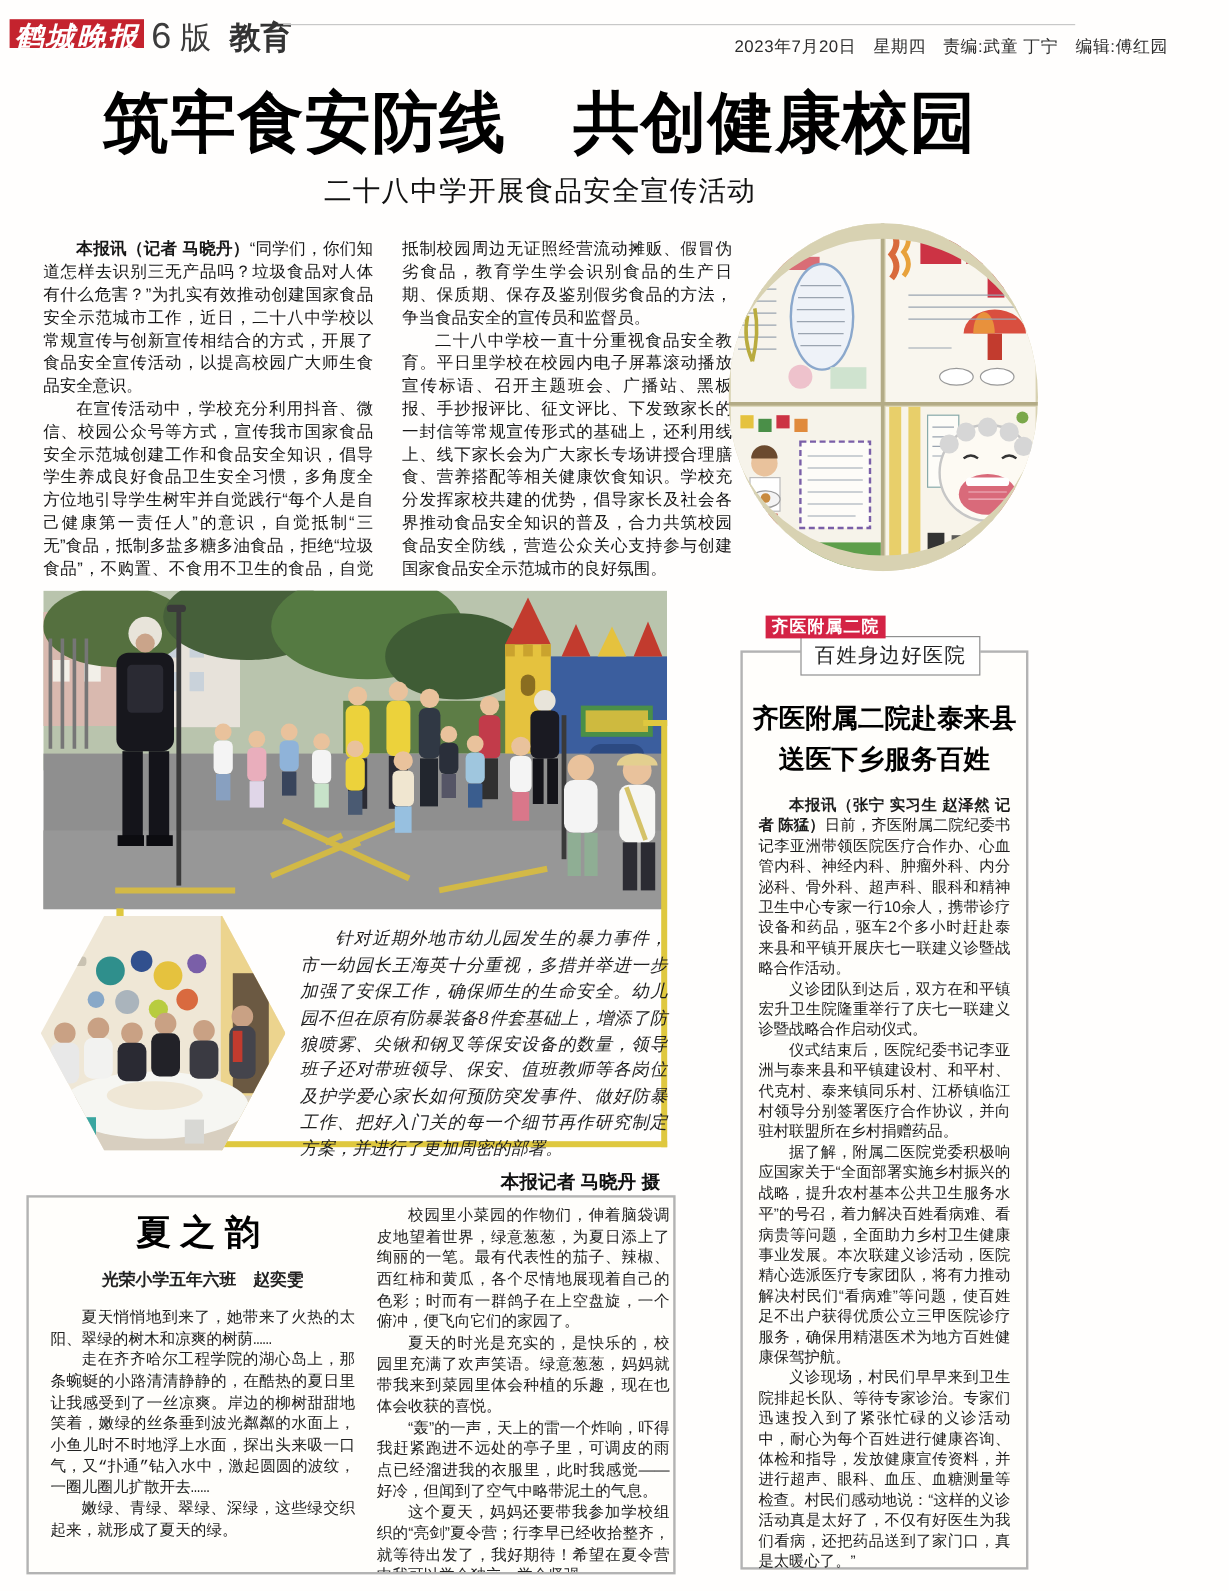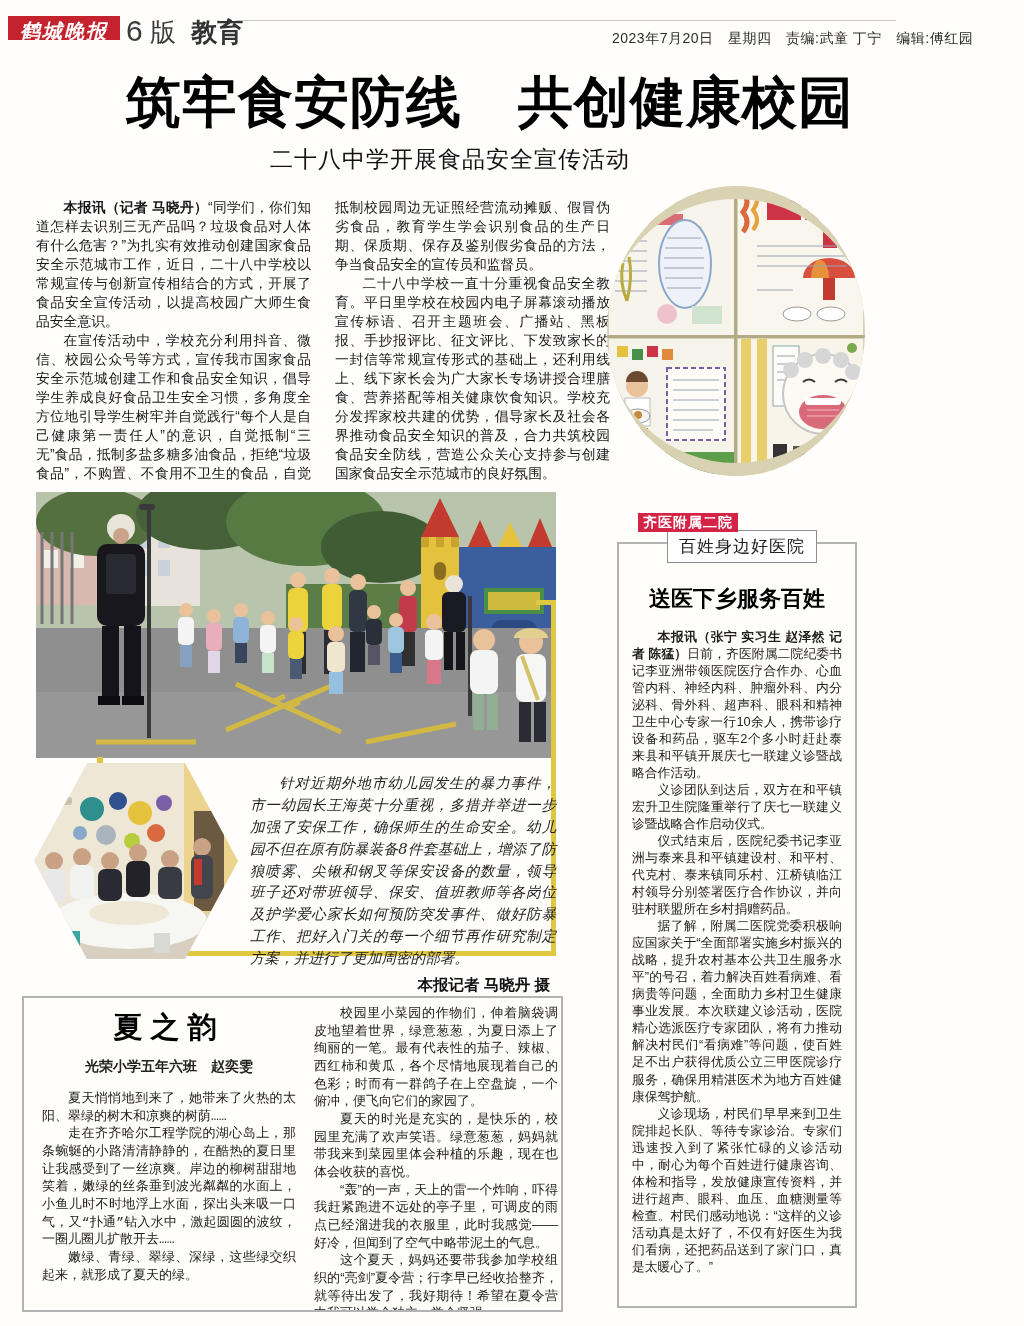--- a/index.html
+++ b/index.html
@@ -2,30 +2,30 @@
 <html><head>
 <meta charset="utf-8">
 <style>
   html,body{margin:0;padding:0;background:#ffffff;}
   .page{position:relative;width:1024px;height:1326px;background:#fffefd;overflow:hidden;
         font-family:"Liberation Sans",sans-serif;color:#1a1a1a;}
 
   
   .logo{position:absolute;left:8px;top:16px;width:112px;height:24px;background:#c4232e;
         color:#fff;font-family:"DejaVu Serif",serif;font-style:italic;font-weight:bold;
-        font-size:20px;line-height:30px;text-align:center;letter-spacing:2px;}
+        font-size:24px;line-height:30px;text-align:center;letter-spacing:2px;}
   .pageinfo{position:absolute;left:126px;top:14px;font-size:26px;color:#3c3c3c;white-space:nowrap;}
   .pageinfo .num{font-size:30px;}
   .pageinfo .sec{font-weight:bold;margin-left:8px;color:#333;}
   .head-rule{position:absolute;left:236px;top:20px;width:660px;height:1px;background:#c8c8c8;}
   .dateline{position:absolute;left:612px;top:30px;font-size:14px;color:#2c2c2c;letter-spacing:.5px;white-space:nowrap;}
 
   
   .headline{position:absolute;left:0;top:66px;width:900px;text-align:center;
-            font-size:55px;font-weight:900;letter-spacing:1px;color:#000;padding-left:40px;}
+            font-size:55px;font-weight:900;letter-spacing:1px;color:#000;}
   .subhead{position:absolute;left:0;top:144px;width:900px;text-align:center;
            font-size:23px;color:#111;letter-spacing:1px;}
   .lead-body{position:absolute;left:36px;top:198px;width:574px;height:290px;
              column-count:2;column-gap:24px;font-size:13.8px;line-height:1.38;
              text-align:justify;color:#171717;overflow:hidden;}
   .lead-body p{margin:0;text-indent:2em;}
   .lead-body strong{font-weight:bold;}
 
   
   .collage{position:absolute;left:607px;top:186px;width:258px;height:290px;border-radius:50%;
@@ -400,20 +400,21 @@
       <p>夏天的时光是充实的，是快乐的，校园里充满了欢声笑语。绿意葱葱，妈妈就带我来到菜园里体会种植的乐趣，现在也体会收获的喜悦。</p>
       <p>“轰”的一声，天上的雷一个炸响，吓得我赶紧跑进不远处的亭子里，可调皮的雨点已经溜进我的衣服里，此时我感觉——好冷，但闻到了空气中略带泥土的气息。</p>
       <p>这个夏天，妈妈还要带我参加学校组织的“亮剑”夏令营；行李早已经收拾整齐，就等待出发了，我好期待！希望在夏令营中我可以学会独立，学会坚强。</p>
     </div>
   </div>
 
   <div class="badge">齐医附属二院</div>
   <div class="slogan-box">百姓身边好医院</div>
   <div class="sidebar-box">
     <div class="sb-headline">
+      <div>齐医附属二院赴泰来县</div>
       <div>送医下乡服务百姓</div>
     </div>
     <div class="sb-body">
       <p><strong>本报讯（张宁 实习生 赵泽然 记者 陈猛）</strong><span>日前，齐医附属二院纪委书记李亚洲带领医院医疗合作办、心血管内科、神经内科、肿瘤外科、内分泌科、骨外科、超声科、眼科和精神卫生中心专家一行10余人，携带诊疗设备和药品，驱车2个多小时赶赴泰来县和平镇开展庆七一联建义诊暨战略合作活动。</span></p>
       <p>义诊团队到达后，双方在和平镇宏升卫生院隆重举行了庆七一联建义诊暨战略合作启动仪式。</p>
       <p>仪式结束后，医院纪委书记李亚洲与泰来县和平镇建设村、和平村、代克村、泰来镇同乐村、江桥镇临江村领导分别签署医疗合作协议，并向驻村联盟所在乡村捐赠药品。</p>
       <p>据了解，附属二医院党委积极响应国家关于“全面部署实施乡村振兴的战略，提升农村基本公共卫生服务水平”的号召，着力解决百姓看病难、看病贵等问题，全面助力乡村卫生健康事业发展。本次联建义诊活动，医院精心选派医疗专家团队，将有力推动解决村民们“看病难”等问题，使百姓足不出户获得优质公立三甲医院诊疗服务，确保用精湛医术为地方百姓健康保驾护航。</p>
       <p>义诊现场，村民们早早来到卫生院排起长队、等待专家诊治。专家们迅速投入到了紧张忙碌的义诊活动中，耐心为每个百姓进行健康咨询、体检和指导，发放健康宣传资料，并进行超声、眼科、血压、血糖测量等检查。村民们感动地说：“这样的义诊活动真是太好了，不仅有好医生为我们看病，还把药品送到了家门口，真是太暖心了。”</p>
     </div>
   </div>

